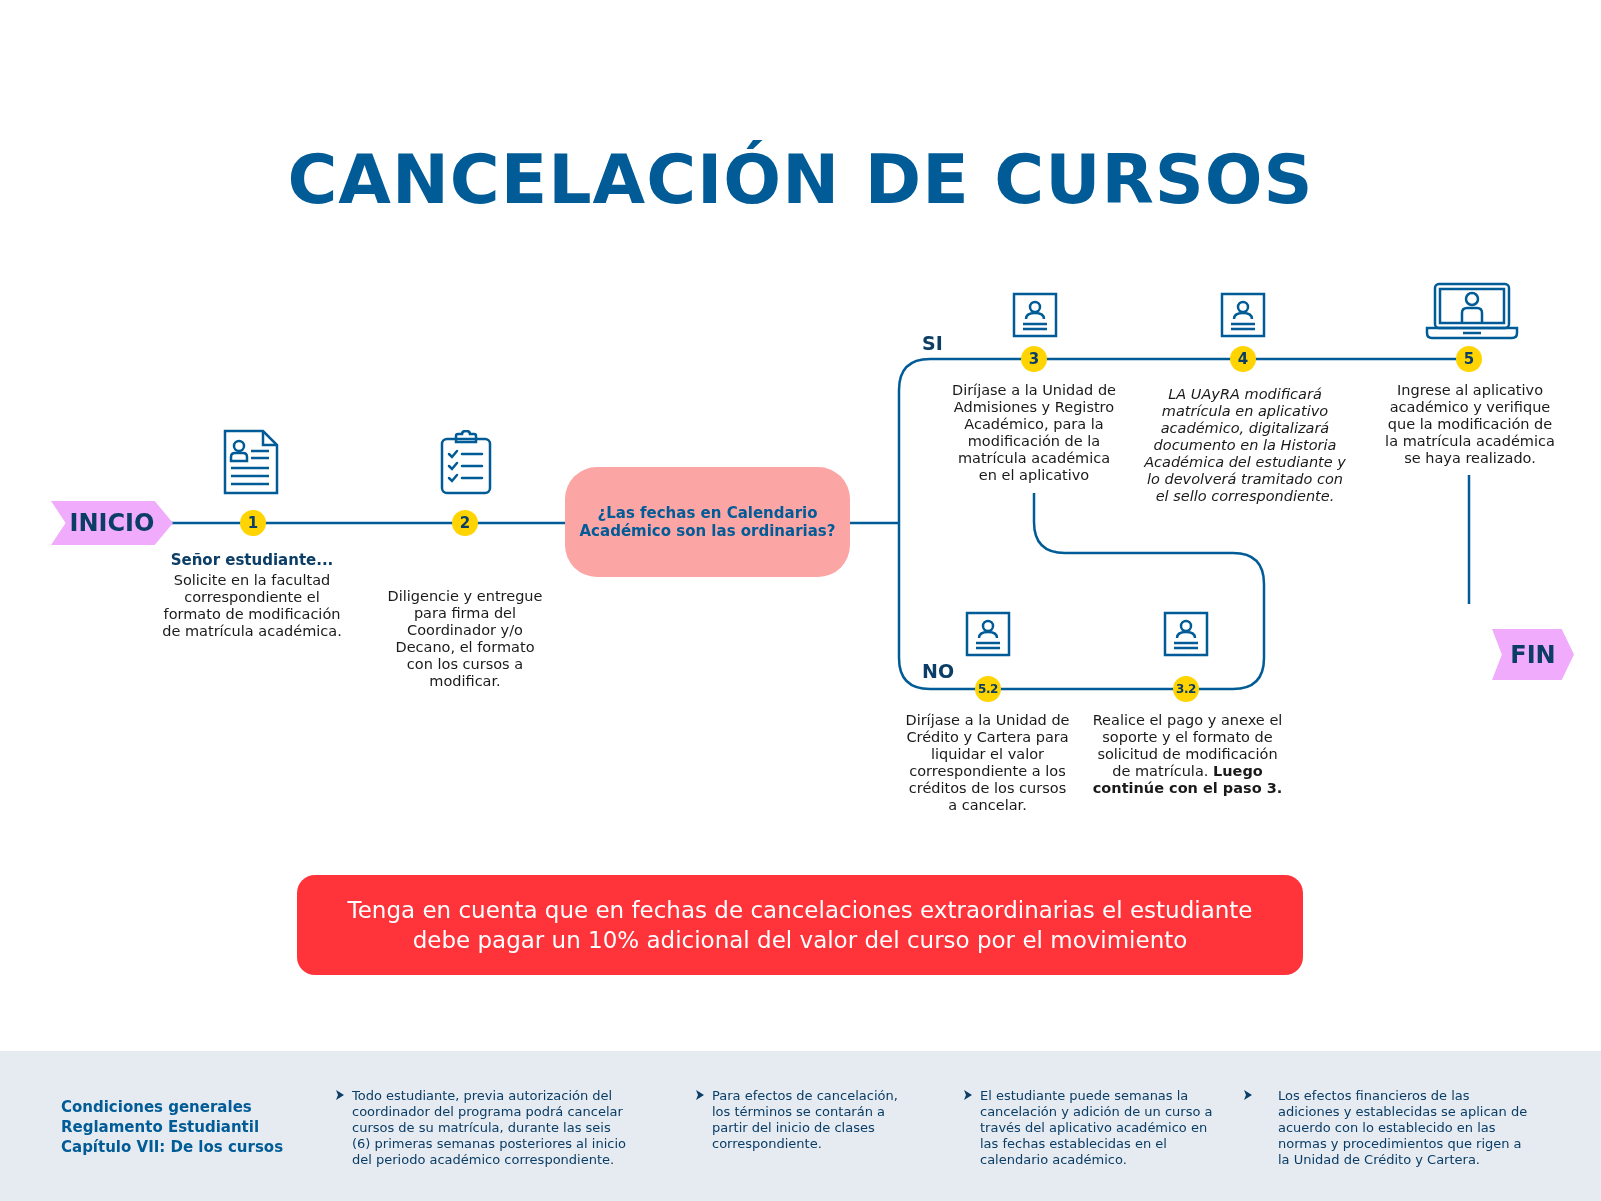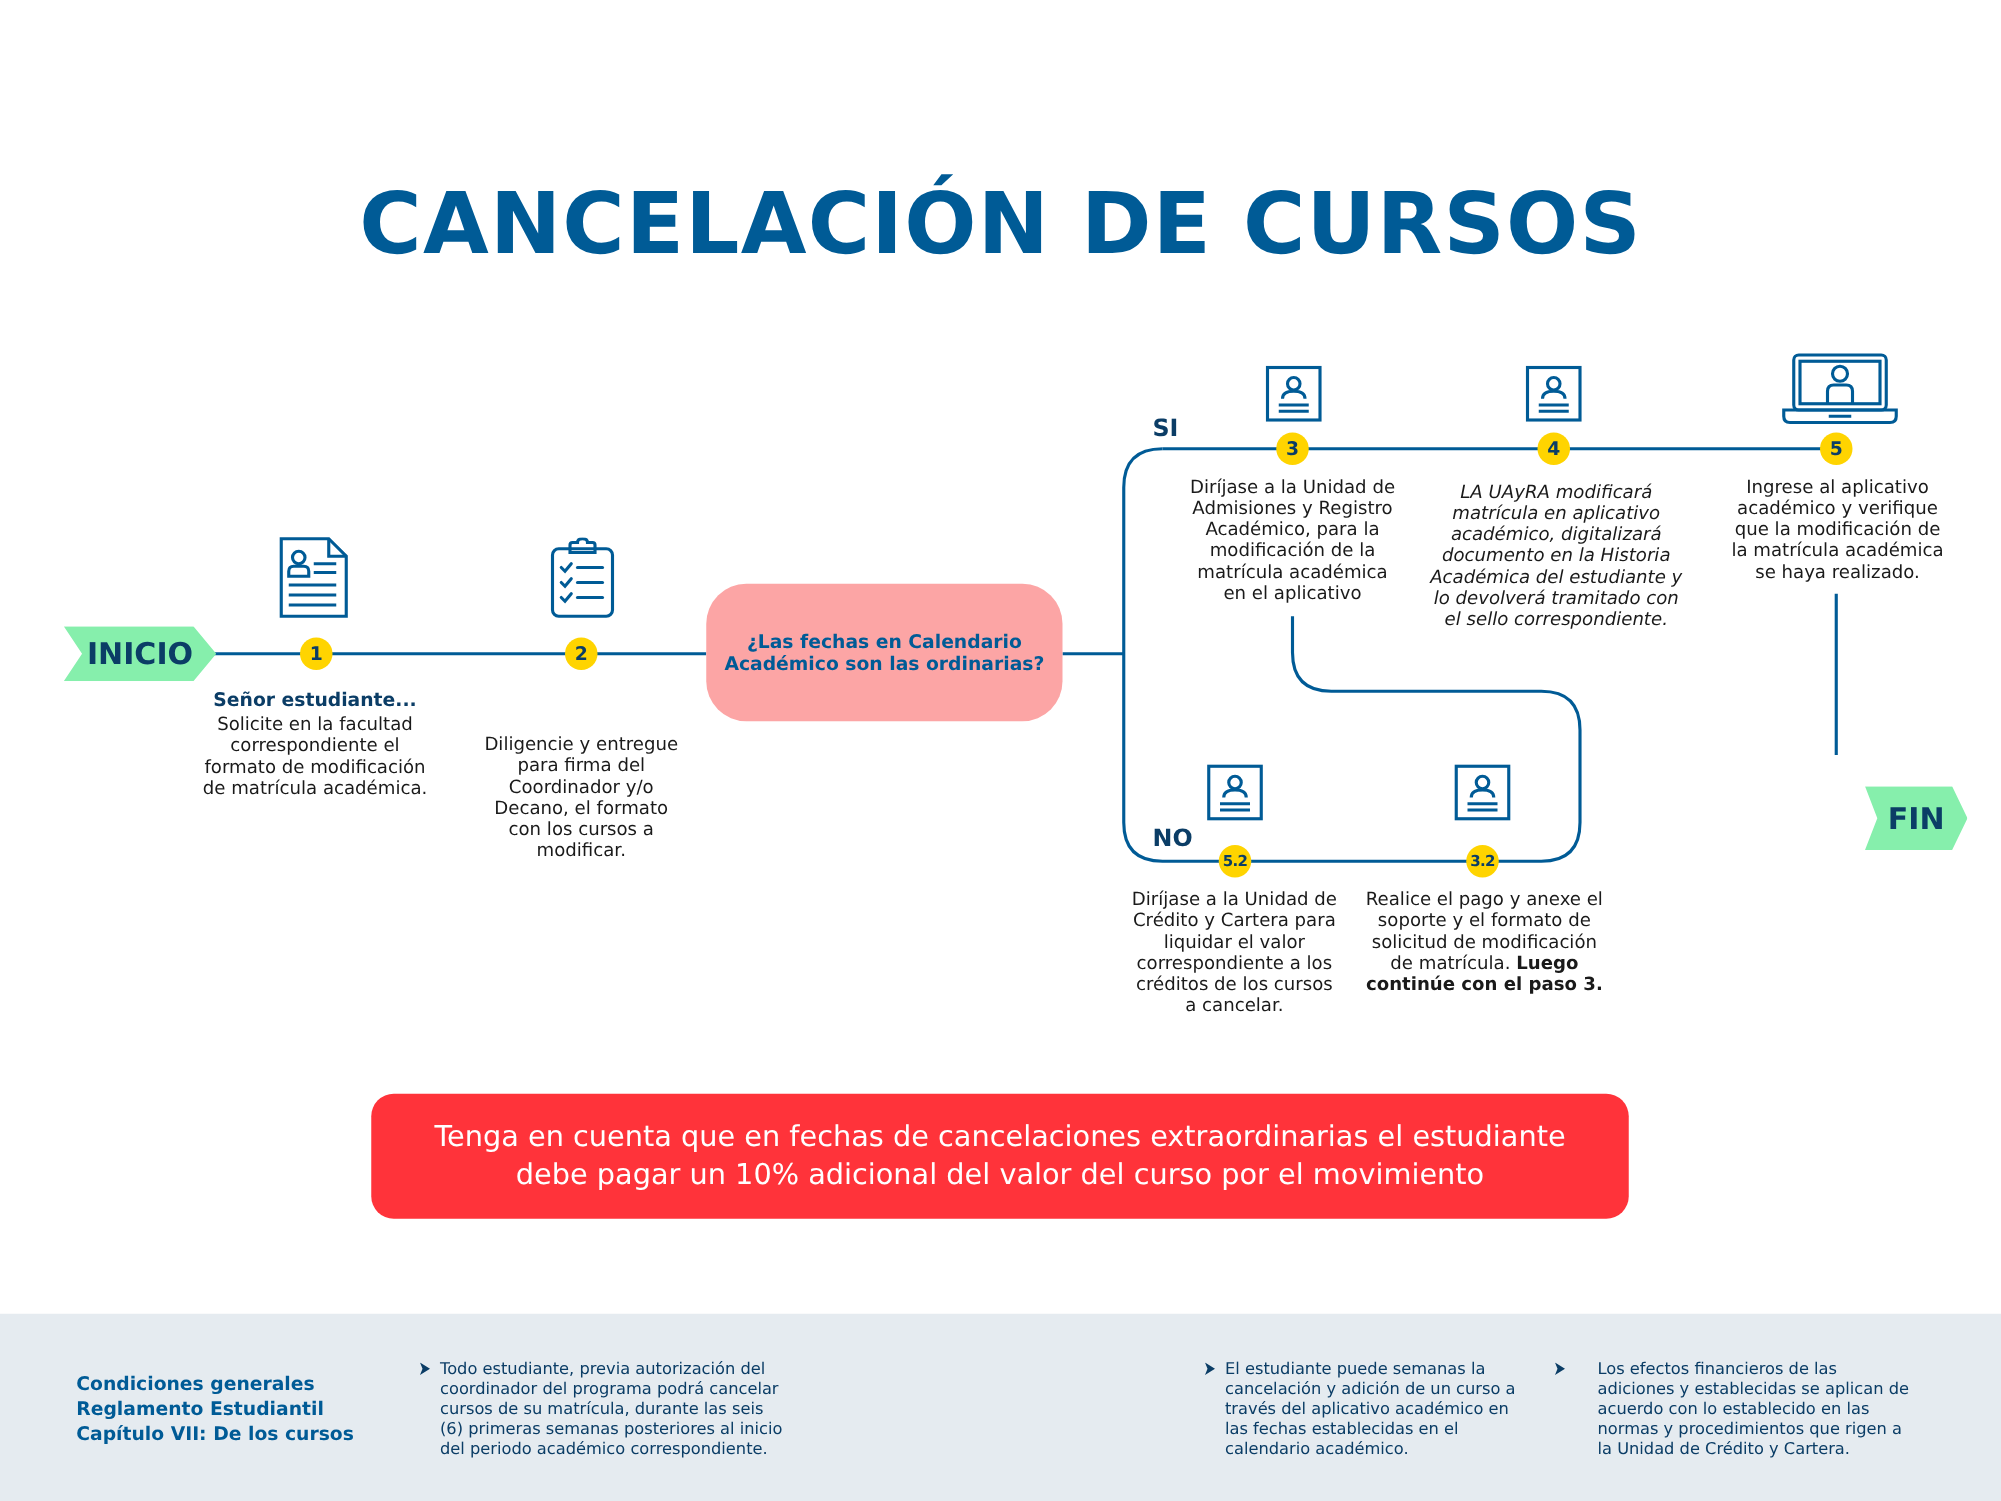--- a/index.html
+++ b/index.html
@@ -25,21 +25,21 @@
       position: absolute; text-align: center; font-size: 14.5px; line-height: 17px;
       color: #1a1a1a; font-family: "DejaVu Sans", sans-serif;
     }
     .step-text b { font-weight: bold; }
     .step-head { color: #0b3d66; font-weight: bold; font-size: 15px; display: block; margin-bottom: 3px; }
     .branch-label {
       position: absolute; font-family: "DejaVu Sans", sans-serif; font-weight: bold;
       font-size: 19px; color: #0b3d66;
     }
     .tag {
-      position: absolute; background: #86efac; color: #0b3d66;
+      position: absolute; background: #f0abfc; color: #0b3d66;
       font-family: "DejaVu Sans", sans-serif; font-weight: bold; font-size: 24px;
       display: flex; align-items: center; justify-content: center;
       clip-path: polygon(0 0, 85% 0, 100% 50%, 85% 100%, 0 100%, 12% 50%);
     }
     .decision {
       position: absolute; left: 565px; top: 467px; width: 285px; height: 110px;
       background: #fca5a5; border-radius: 32px;
       display: flex; align-items: center; justify-content: center; text-align: center;
       font-family: "DejaVu Sans", sans-serif; font-weight: bold; font-size: 15px; line-height: 18px;
       color: #005b96;
@@ -214,20 +214,26 @@
     <div>Reglamento Estudiantil</div>
     <div>Capítulo VII: De los cursos</div>
   </div>
 
   <div class="footer-item" style="left:352px; width:280px;">
     <svg class="bullet" viewBox="0 0 8 10">
         <path d="M0 0 L8 5 L0 10 L2 5 Z" fill="#0b3d66"></path>
       </svg>
     <span>Todo estudiante, previa autorización del coordinador del programa podrá cancelar cursos de su matrícula,  durante las seis (6) primeras semanas posteriores al inicio del periodo académico correspondiente.</span>
   </div>
+  <div class="footer-item" style="left:712px; width:200px;">
+    <svg class="bullet" viewBox="0 0 8 10">
+        <path d="M0 0 L8 5 L0 10 L2 5 Z" fill="#0b3d66"></path>
+      </svg>
+    <span>Para efectos de cancelación, los términos se contarán a partir del inicio de clases correspondiente.</span>
+  </div>
   <div class="footer-item" style="left:980px; width:240px;">
     <svg class="bullet" viewBox="0 0 8 10">
         <path d="M0 0 L8 5 L0 10 L2 5 Z" fill="#0b3d66"></path>
       </svg>
     <span>El estudiante puede semanas la cancelación y adición de un curso a través del aplicativo académico en las fechas establecidas en el calendario académico.</span>
   </div>
   <div class="footer-item" style="left:1278px; width:250px;">
     <svg class="bullet" viewBox="0 0 8 10" style="left:-34px;">
         <path d="M0 0 L8 5 L0 10 L2 5 Z" fill="#0b3d66"></path>
       </svg>

